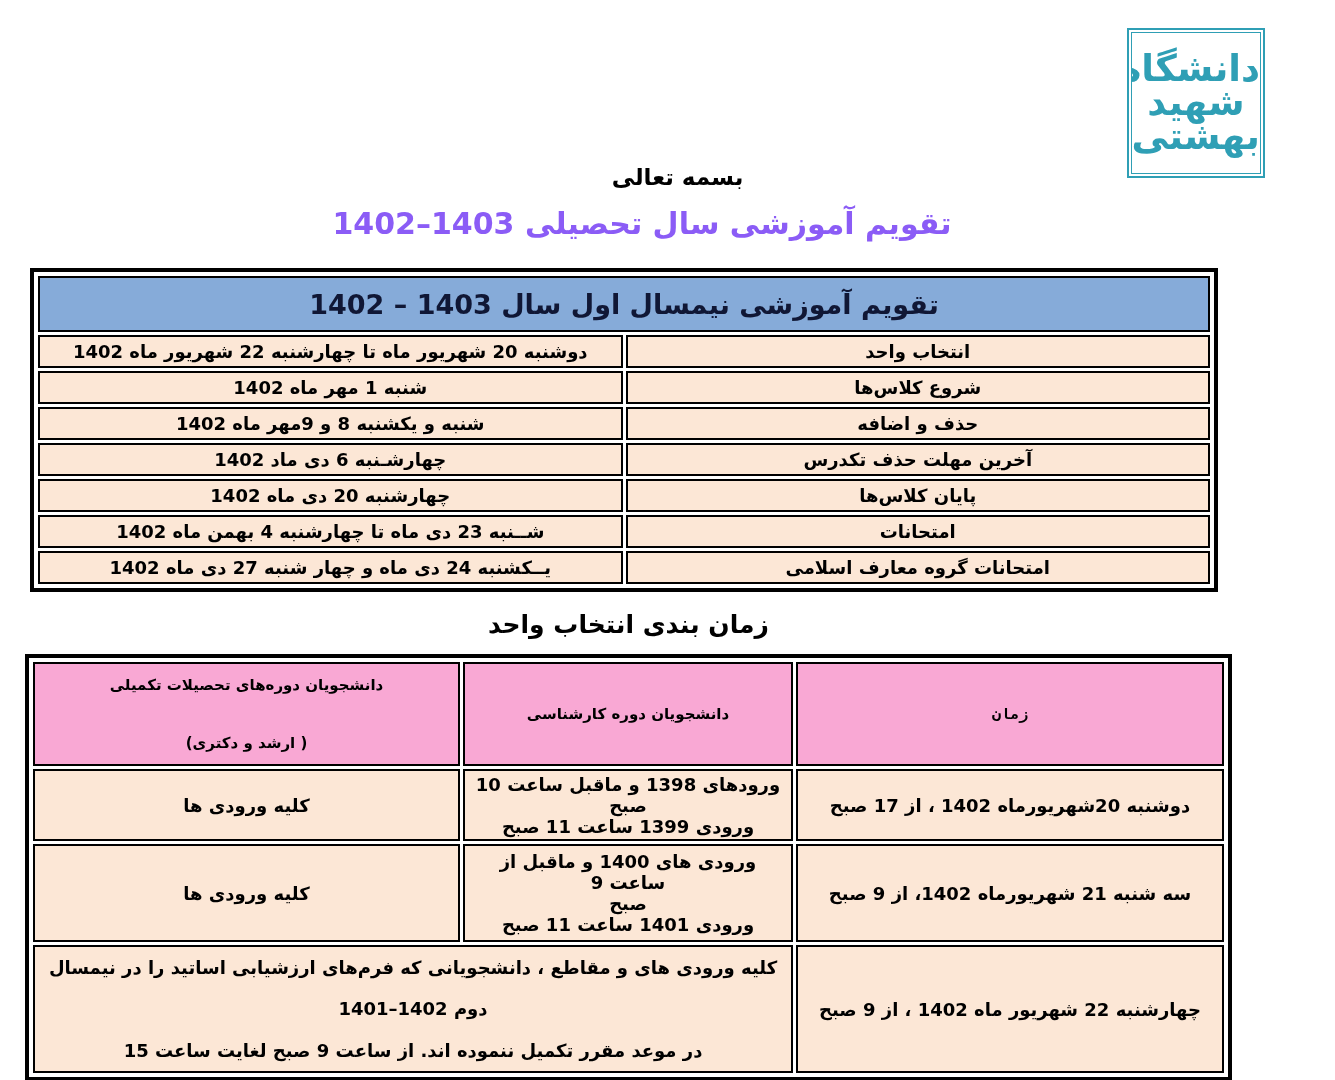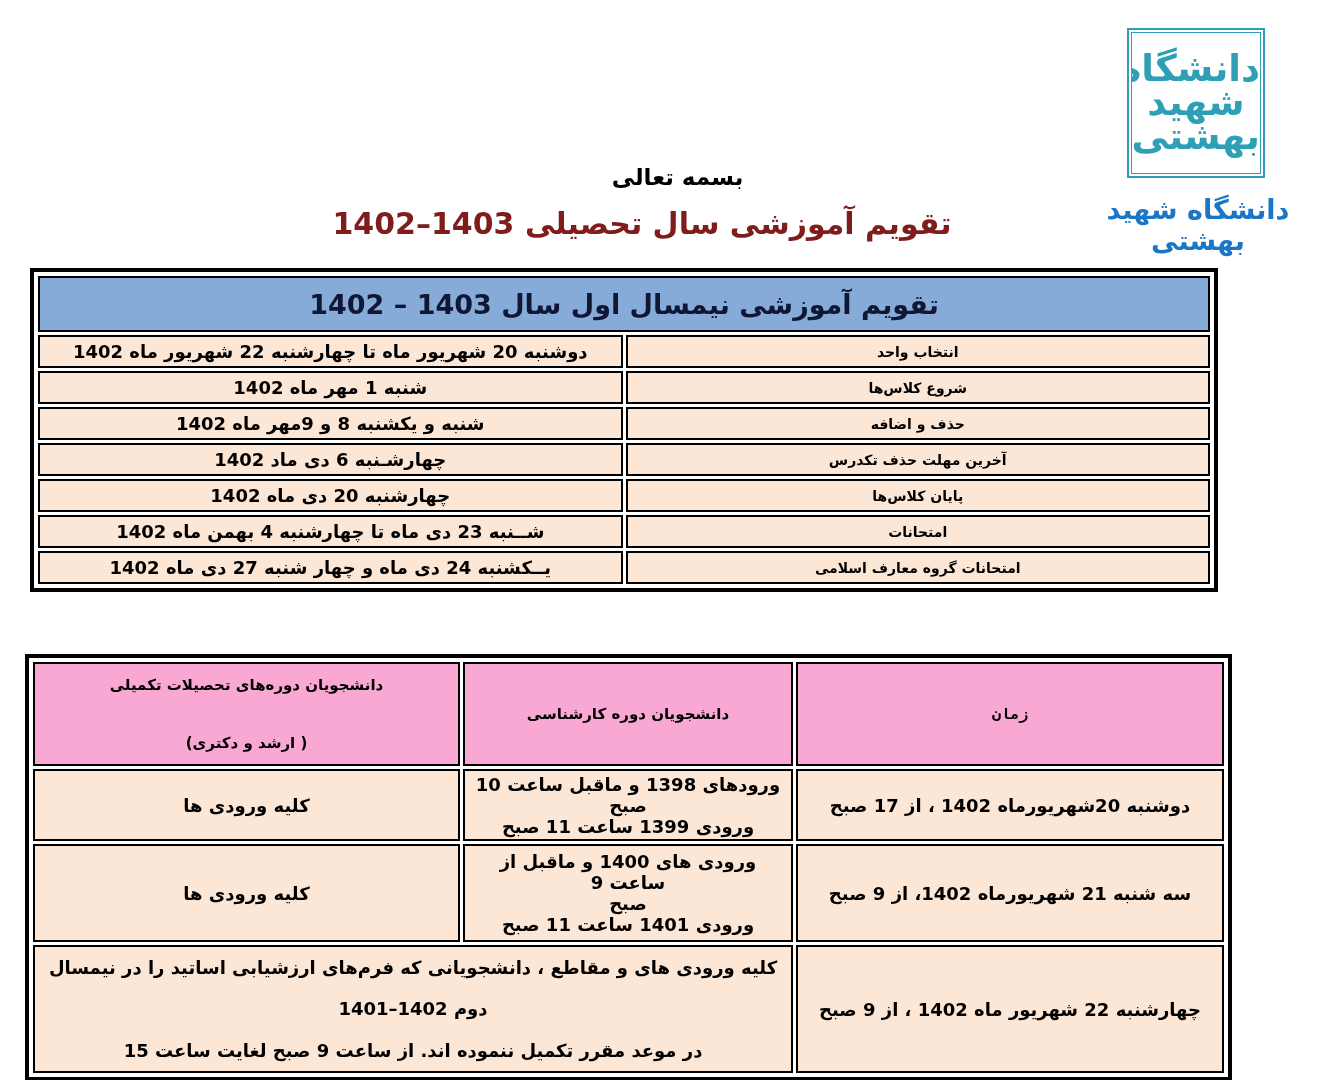--- a/index.html
+++ b/index.html
@@ -29,21 +29,21 @@
     text-align:center;color:#1b76c8;font-weight:bold;font-size:27px;
   }
 
   
   .bismillah{
     position:absolute;left:0;top:164px;width:1335px;
     text-align:center;font-weight:bold;font-size:23px;color:#000;margin-left:10px;
   }
   .main-title{
     position:absolute;left:0;top:206px;width:1284px;
-    text-align:center;font-weight:bold;font-size:30px;color:#7f1d1d;
+    text-align:center;font-weight:bold;font-size:30px;color:#8b5cf6;
   }
   .section-title{
     position:absolute;left:25px;top:610px;width:1207px;
     text-align:center;font-weight:bold;font-size:25px;color:#000;
   }
 
   
   .frame{
     position:absolute;background:#fff;
     border:4px solid #000;box-sizing:border-box;padding:1px;
@@ -56,21 +56,21 @@
     border:2px solid #000;background:#fce7d6;color:#000;
     font-weight:bold;text-align:center;vertical-align:middle;
     padding:0 6px;box-sizing:border-box;
   }
 
   
   .frame1{left:30px;top:268px;width:1188px;}
   .frame1 .hdr1{
     background:#86abd9;height:56px;font-size:27px;color:#101735;
   }
-  .frame1 td.lbl{width:576px;font-size:14px;height:33px;}
+  .frame1 td.lbl{width:576px;font-size:18px;height:33px;}
   .frame1 td.dt{font-size:18px;height:33px;}
 
   
   .frame2{left:25px;top:654px;width:1207px;}
   .frame2 .hdr2{
     background:#f9a8d4;height:104px;font-size:15px;color:#000;
   }
   .frame2 .c-time{width:428px;font-family:Liberation Mono, monospace;}
   .frame2 .c-ug{width:330px;}
   .frame2 .gline2{margin-top:40px;}
@@ -85,21 +85,20 @@
 
 <div class="page">
 
   <div class="logo-box">
     <div class="logo-inner">
       <div>دانشگاه</div>
       <div>شهید</div>
       <div>بهشتی</div>
     </div>
   </div>
-  <div class="logo-name">دانشگاه شهید بهشتی</div>
 
   <div class="bismillah">بسمه تعالی</div>
   <div class="main-title">تقویم آموزشی سال تحصیلی 1403–1402</div>
 
   <div class="frame frame1">
     <table>
       <tbody>
           <tr>
         <td colspan="2" class="hdr1">تقویم آموزشی نیمسال اول سال 1403 – 1402</td>
       </tr>
@@ -128,20 +127,21 @@
         <td class="dt">شــنبه 23 دی ماه تا چهارشنبه 4 بهمن ماه 1402</td>
       </tr>
       <tr>
         <td class="lbl">امتحانات گروه معارف اسلامی</td>
         <td class="dt">یــکشنبه 24 دی ماه و چهار شنبه 27 دی ماه  1402</td>
       </tr>
     </tbody>
       </table>
   </div>
 
+  <div class="section-title">زمان بندی انتخاب واحد</div>
 
   <div class="frame frame2">
     <table>
       <tbody>
           <tr>
         <td class="hdr2 c-time">زمان</td>
         <td class="hdr2 c-ug">دانشجویان دوره کارشناسی</td>
         <td class="hdr2 c-gr">
           <div>دانشجویان دوره‌های تحصیلات تکمیلی</div>
           <div class="gline2">( ارشد و دکتری)</div>

